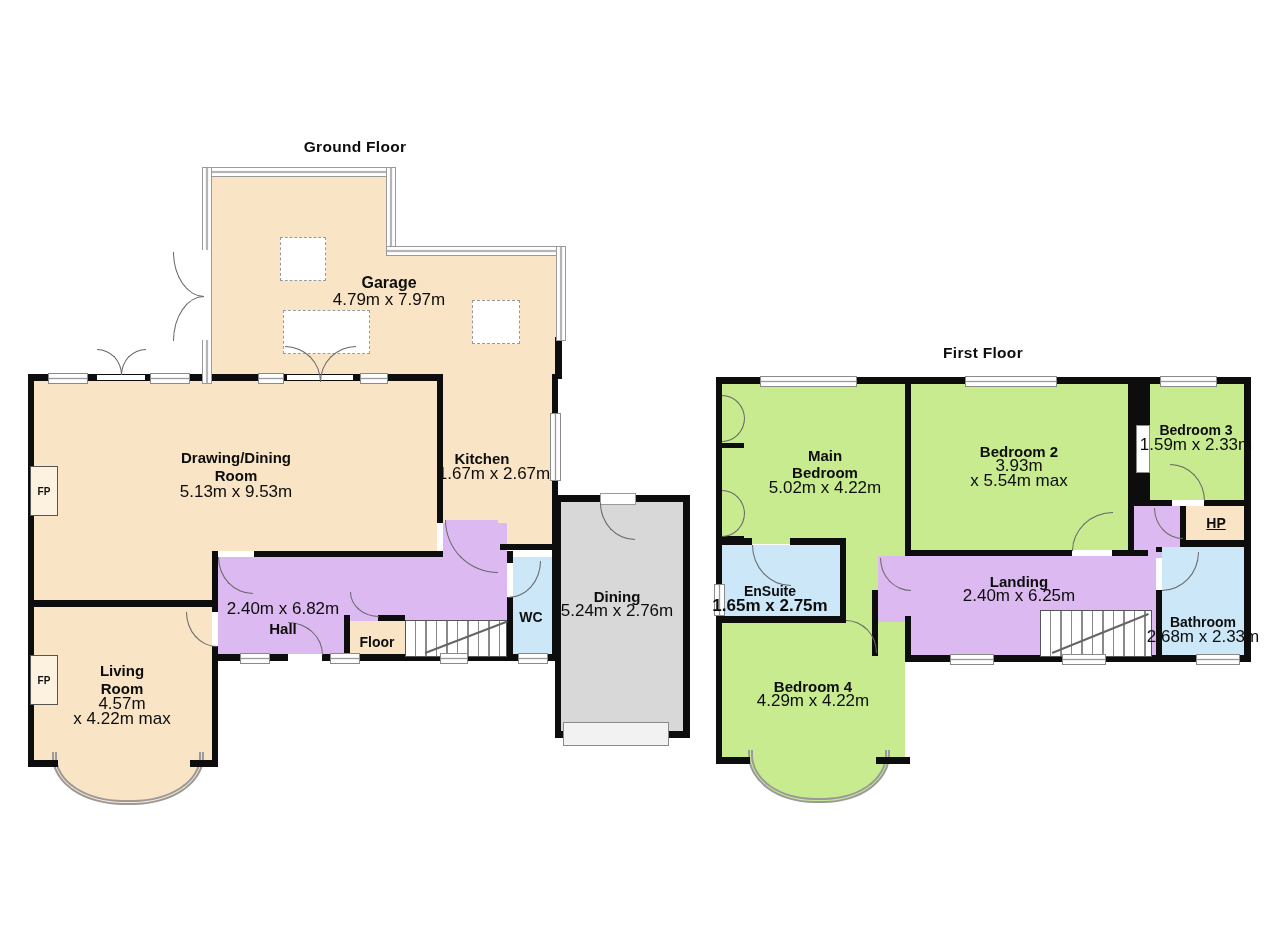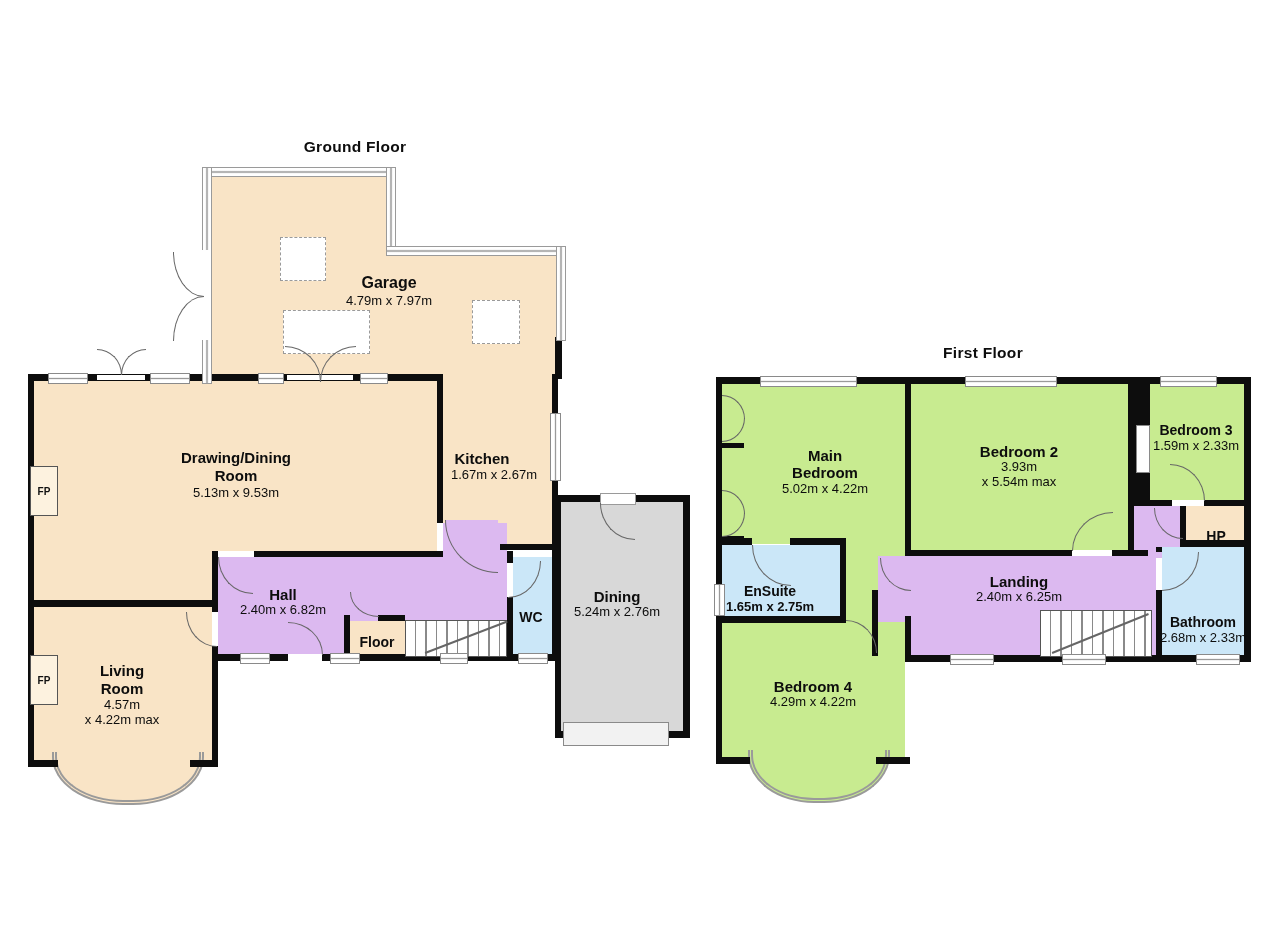--- a/index.html
+++ b/index.html
@@ -34,21 +34,21 @@
   .bay{position:absolute;z-index:2;border:5px double #9a9a9a;border-top:none;}
   .fp{position:absolute;z-index:6;border:1px solid #555;background:#fdf2df;
       display:flex;align-items:center;justify-content:center;
       font-size:10px;font-weight:bold;color:#111;}
   .garage-door{position:absolute;z-index:6;background:#f2f2f2;border:1.5px solid #8a8a8a;}
   .niche{position:absolute;z-index:6;background:#fff;border:1px solid #8a8a8a;}
   .label{position:absolute;transform:translate(-50%,-50%);z-index:9;white-space:nowrap;
          text-align:center;color:#0d0d0d;}
   .rname{font-weight:bold;font-size:15px;}
   .rname-sm{font-weight:bold;font-size:14px;}
-  .rdims{font-size:13px;}
+  .rdims{font-size:17px;}
   .ftitle{font-weight:bold;font-size:15.5px;letter-spacing:.3px;}
 </style>
 </head>
 <body>
 
 <div id="canvas">
 
   <div>
 
     <div class="fill c-cream" style="left:210px;top:175px;width:184px;height:206px;"></div>
@@ -150,21 +150,21 @@
       </div>
 
     <div class="label ftitle" style="left:355px;top:147px;">Ground Floor</div>
     <div class="label rname" style="left:389px;top:283px;font-size:16px;">Garage</div>
     <div class="label rdims" style="left:389px;top:300px;">4.79m x 7.97m</div>
     <div class="label rname" style="left:236px;top:457px;">Drawing/Dining</div>
     <div class="label rname" style="left:236px;top:475px;">Room</div>
     <div class="label rdims" style="left:236px;top:492px;">5.13m x 9.53m</div>
     <div class="label rname" style="left:482px;top:458px;">Kitchen</div>
     <div class="label rdims" style="left:494px;top:474px;">1.67m x 2.67m</div>
-    <div class="label rname" style="left:283px;top:594px;text-align:right;">Hall</div>
+    <div class="label rname" style="left:283px;top:628px;text-align:right;">Hall</div>
     <div class="label rdims" style="left:283px;top:609px;">2.40m x 6.82m</div>
     <div class="label rname-sm" style="left:377px;top:642px;">Floor</div>
     <div class="label rname-sm" style="left:531px;top:617px;">WC</div>
     <div class="label rname" style="left:617px;top:596px;">Dining</div>
     <div class="label rdims" style="left:617px;top:611px;">5.24m x 2.76m</div>
     <div class="label rname" style="left:122px;top:670px;">Living</div>
     <div class="label rname" style="left:122px;top:688px;">Room</div>
     <div class="label rdims" style="left:122px;top:704px;">4.57m</div>
     <div class="label rdims" style="left:122px;top:719px;">x 4.22m max</div>
   </div>
@@ -243,21 +243,21 @@
 
     <div class="label ftitle" style="left:983px;top:353px;">First Floor</div>
     <div class="label rname" style="left:825px;top:455px;">Main</div>
     <div class="label rname" style="left:825px;top:472px;">Bedroom</div>
     <div class="label rdims" style="left:825px;top:488px;">5.02m x 4.22m</div>
     <div class="label rname" style="left:1019px;top:451px;">Bedroom 2</div>
     <div class="label rdims" style="left:1019px;top:466px;">3.93m</div>
     <div class="label rdims" style="left:1019px;top:481px;">x 5.54m max</div>
     <div class="label rname-sm" style="left:1196px;top:430px;">Bedroom 3</div>
     <div class="label rdims" style="left:1196px;top:445px;">1.59m x 2.33m</div>
-    <div class="label rname-sm" style="left:1216px;top:536px;text-decoration:underline;">HP</div>
+    <div class="label rname-sm" style="left:1216px;top:523px;text-decoration:underline;">HP</div>
     <div class="label rname-sm" style="left:770px;top:591px;">EnSuite</div>
     <div class="label rdims" style="left:770px;top:606px;font-weight:bold;">1.65m x 2.75m</div>
     <div class="label rname" style="left:1019px;top:581px;">Landing</div>
     <div class="label rdims" style="left:1019px;top:596px;">2.40m x 6.25m</div>
     <div class="label rname-sm" style="left:1203px;top:622px;">Bathroom</div>
     <div class="label rdims" style="left:1203px;top:637px;">2.68m x 2.33m</div>
     <div class="label rname" style="left:813px;top:686px;">Bedroom 4</div>
     <div class="label rdims" style="left:813px;top:701px;">4.29m x 4.22m</div>
   </div>
 

